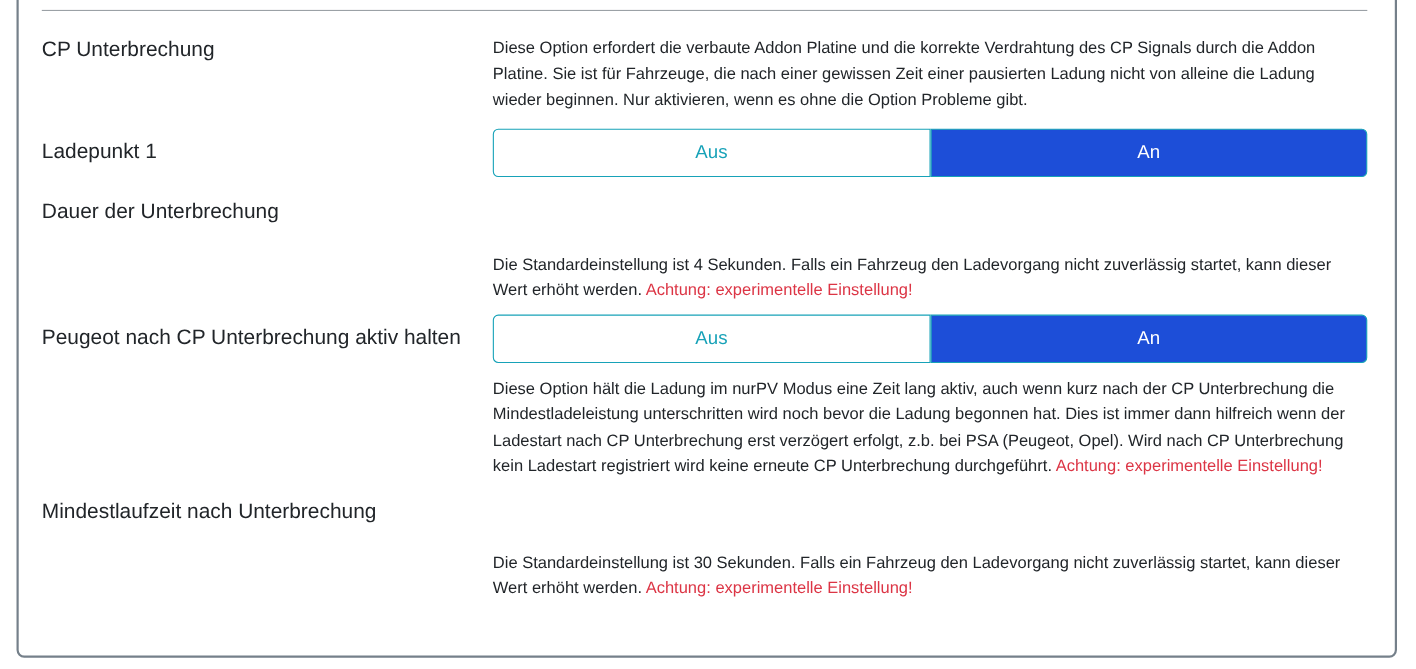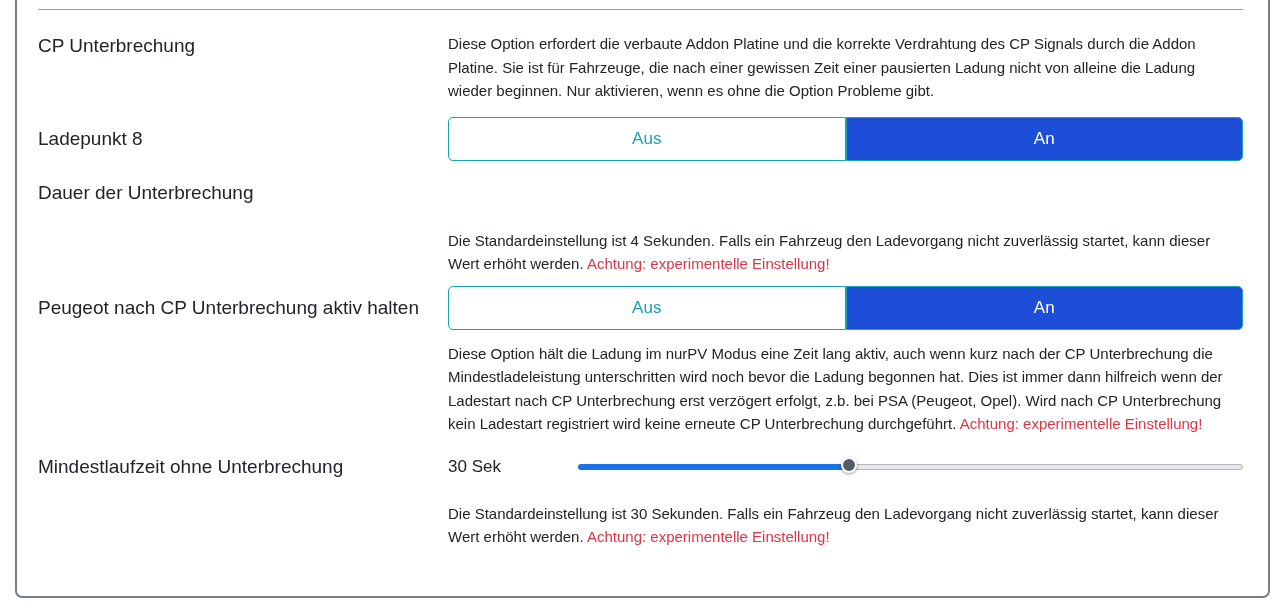--- a/index.html
+++ b/index.html
@@ -137,21 +137,21 @@
 
 <div class="card">
   <hr class="divider">
 
   <div class="row mt-a">
     <div class="row-label">CP Unterbrechung</div>
     <div class="desc">Diese Option erfordert die verbaute Addon Platine und die korrekte Verdrahtung des CP Signals durch die Addon Platine. Sie ist für Fahrzeuge, die nach einer gewissen Zeit einer pausierten Ladung nicht von alleine die Ladung wieder beginnen. Nur aktivieren, wenn es ohne die Option Probleme gibt.</div>
   </div>
 
   <div class="row v-center mt-b">
-    <div class="row-label">Ladepunkt 8</div>
+    <div class="row-label">Ladepunkt 1</div>
     <div class="btn-group">
       <button class="btn btn-off">Aus</button>
       <button class="btn btn-on">An</button>
     </div>
   </div>
 
   <div class="row v-center mt-c">
     <div class="row-label">Dauer der Unterbrechung</div>
   </div>
   <div class="row mt-cd">
@@ -171,29 +171,21 @@
   </div>
   <div class="row mt-d2">
     <div></div>
     <div class="desc">
       <span>Diese Option hält die Ladung im nurPV Modus eine Zeit lang aktiv, auch wenn kurz nach der CP Unterbrechung die Mindestladeleistung unterschritten wird noch bevor die Ladung begonnen hat. Dies ist immer dann hilfreich wenn der Ladestart nach CP Unterbrechung erst verzögert erfolgt, z.b. bei PSA (Peugeot, Opel). Wird nach CP Unterbrechung kein Ladestart registriert wird keine erneute CP Unterbrechung durchgeführt.</span>
       <span class="warn">Achtung: experimentelle Einstellung!</span>
     </div>
   </div>
 
   <div class="row v-center mt-e">
-    <div class="row-label">Mindestlaufzeit ohne Unterbrechung</div>
-    <div class="slider-row">
-      <div class="slider-value">30 Sek</div>
-      <div class="slider">
-        <div class="slider-track"></div>
-        <div class="slider-fill" style="width: 41%;"></div>
-        <div class="slider-thumb" style="left: 41%;"></div>
-      </div>
-    </div>
+    <div class="row-label">Mindestlaufzeit nach Unterbrechung</div>
   </div>
   <div class="row mt-e2">
     <div></div>
     <div class="desc">
       <span>Die Standardeinstellung ist 30 Sekunden. Falls ein Fahrzeug den Ladevorgang nicht zuverlässig startet, kann dieser Wert erhöht werden.</span>
       <span class="warn">Achtung: experimentelle Einstellung!</span>
     </div>
   </div>
 </div>
 

